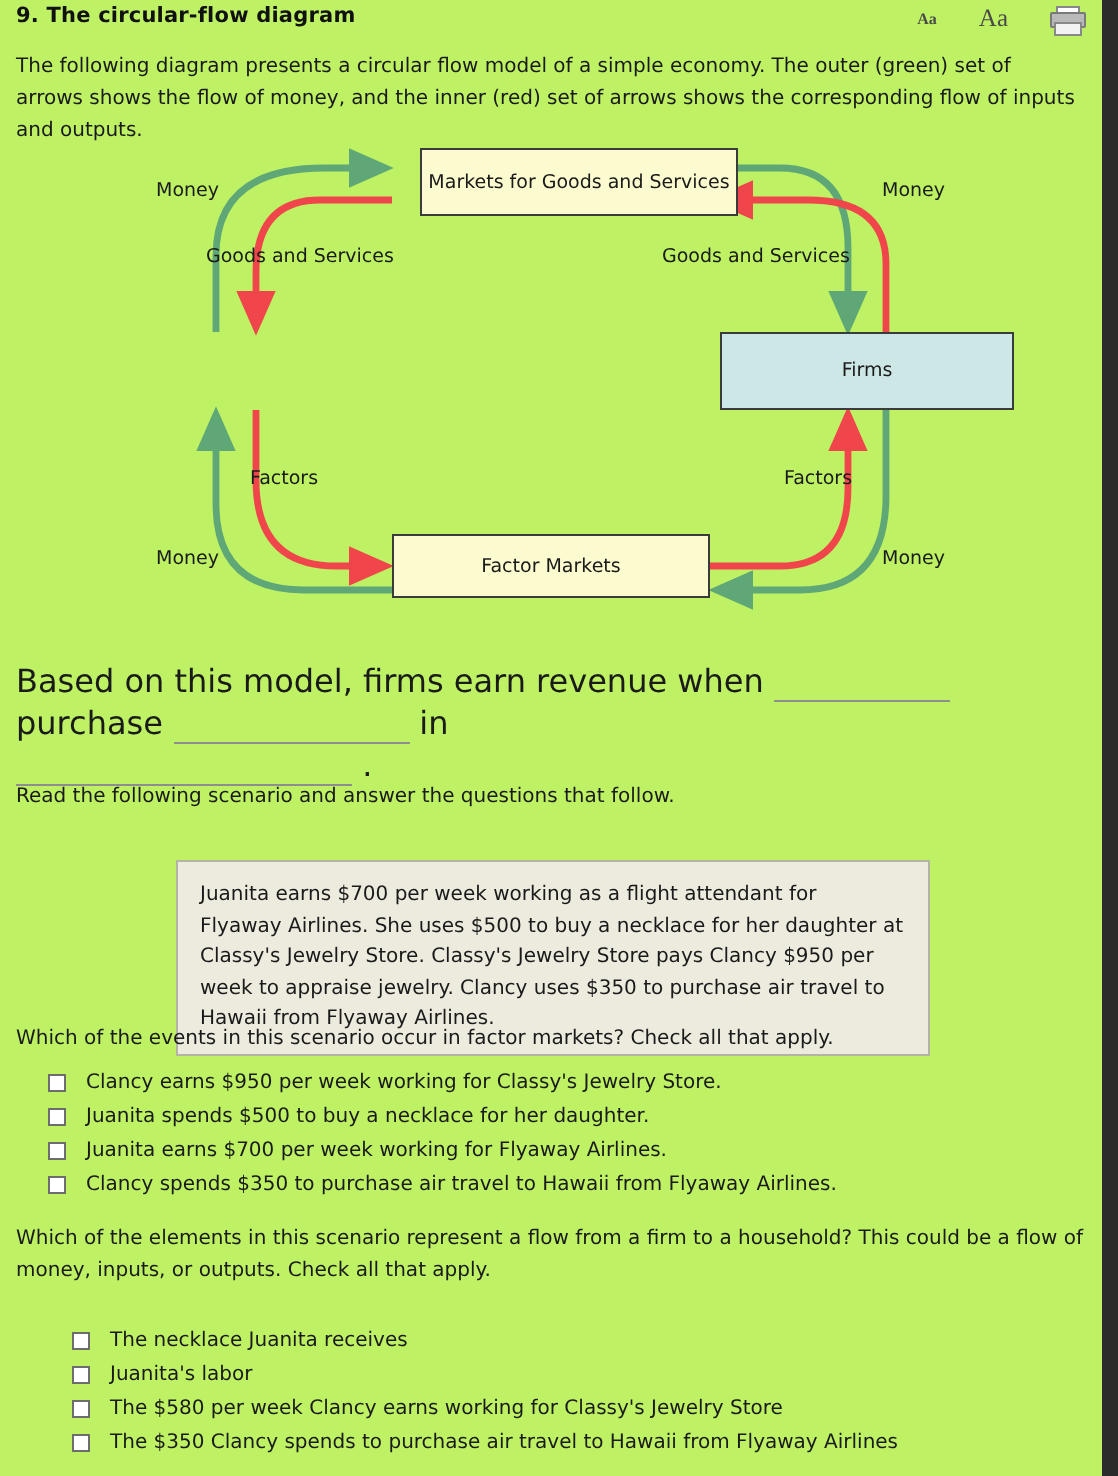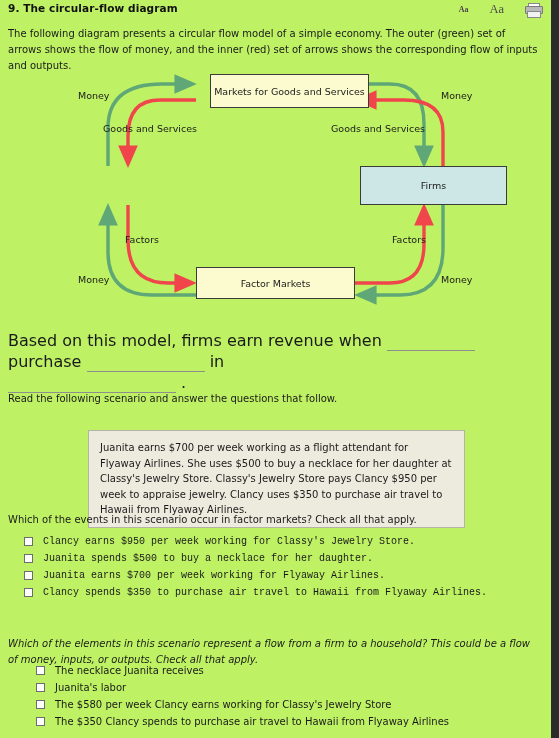--- a/index.html
+++ b/index.html
@@ -157,24 +157,24 @@
   }
 
   
   .qtext {
     position: absolute;
     font-size: 10px;
     line-height: 16px;
     color: #1a1a1a;
   }
   #q1text { left:8px; top:512px; width:520px; }
-  #q2text { left:8px; top:636px; width:534px;font-style:italic; }
+  #q2text { left:8px; top:612px; width:534px; }
 
   .optlist { position: absolute; }
-  #q1opts { left:24px; top:533px;font-family:Liberation Mono, monospace; }
+  #q1opts { left:24px; top:533px; }
   #q2opts { left:36px; top:662px; }
 
   .optrow {
     display: flex;
     align-items: center;
     height: 17px;
     font-size: 10px;
     color: #1a1a1a;
   }
   .cbox {

